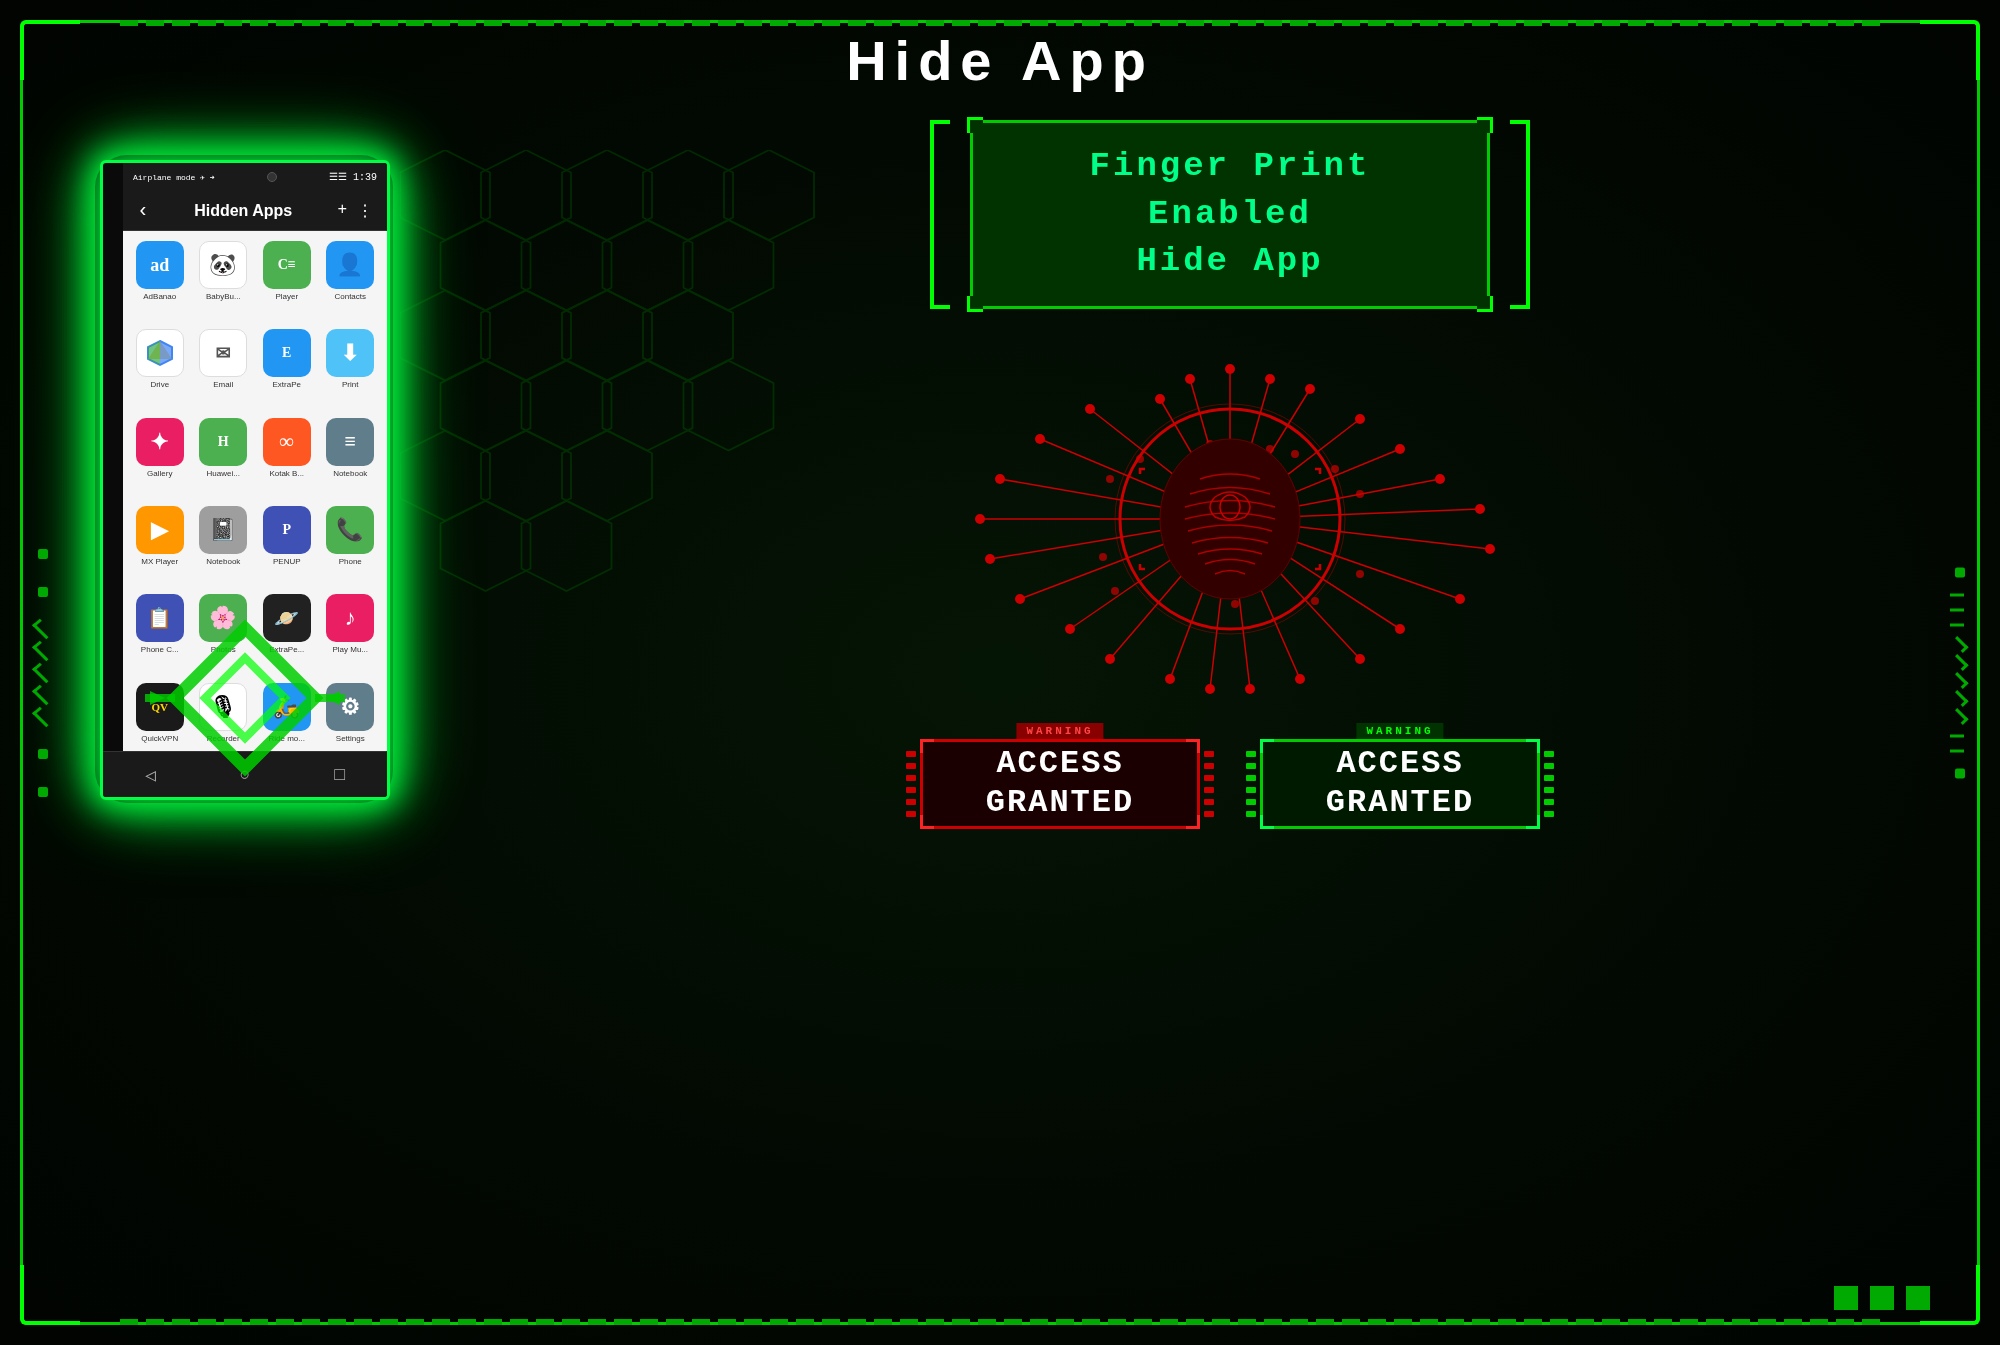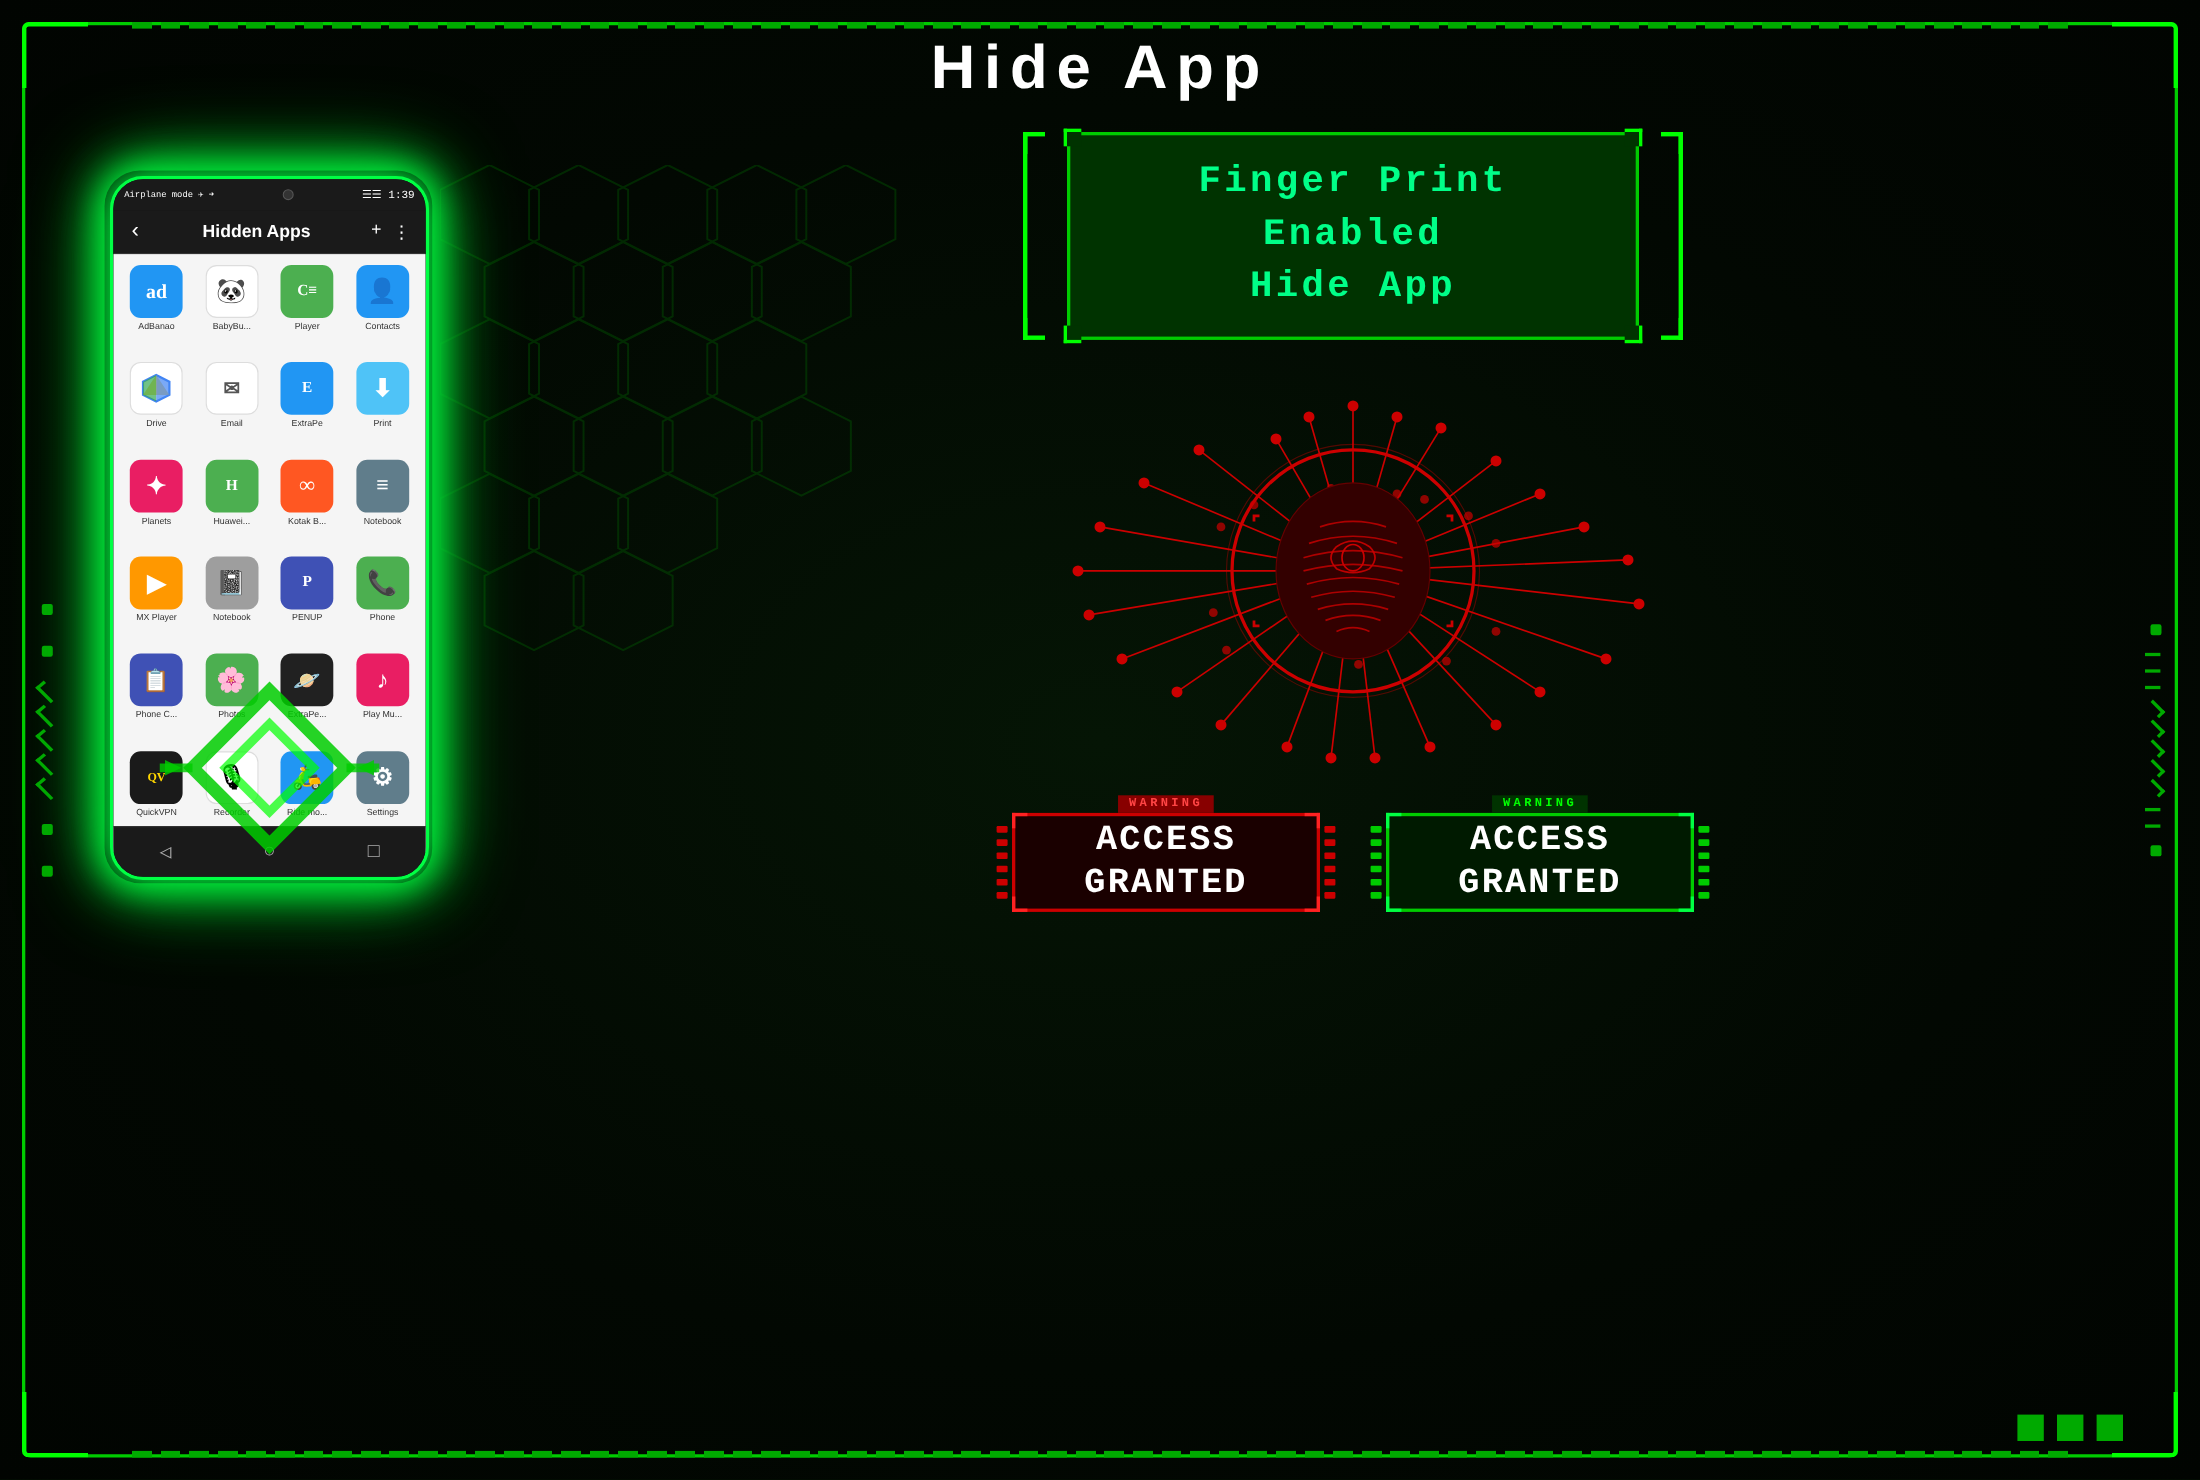--- a/index.html
+++ b/index.html
@@ -101,23 +101,24 @@
 
     
     .phone-mockup {
       position: absolute;
       top: 30px;
       left: 20px;
       width: 290px;
       height: 640px;
       background: #0a0a0a;
       border: 3px solid #00ff44;
-      border-radius: 30px;
+      border-radius: 6px;
       box-shadow: 0 0 30px #00ff44, 0 0 60px #00aa22;
       overflow: hidden;
+      padding-left: 20px;
     }
     .phone-status-bar {
       background: #1a1a1a;
       padding: 4px 10px;
       display: flex;
       justify-content: space-between;
       align-items: center;
       font-size: 10px;
       color: #ffffff;
       height: 28px;
@@ -399,21 +400,21 @@
       <div class="app-item">
         <div class="app-icon app-extrape" style="font-size:14px;">E</div>
         <span class="app-label">ExtraPe</span>
       </div>
       <div class="app-item">
         <div class="app-icon app-files" style="font-size:22px;">⬇</div>
         <span class="app-label">Print</span>
       </div>
       <div class="app-item">
         <div class="app-icon app-gallery" style="font-size:22px;">✦</div>
-        <span class="app-label">Planets</span>
+        <span class="app-label">Gallery</span>
       </div>
       <div class="app-item">
         <div class="app-icon app-huawei" style="font-size:14px;">H</div>
         <span class="app-label">Huawei...</span>
       </div>
       <div class="app-item">
         <div class="app-icon app-kotak" style="font-size:20px;">∞</div>
         <span class="app-label">Kotak B...</span>
       </div>
       <div class="app-item">

